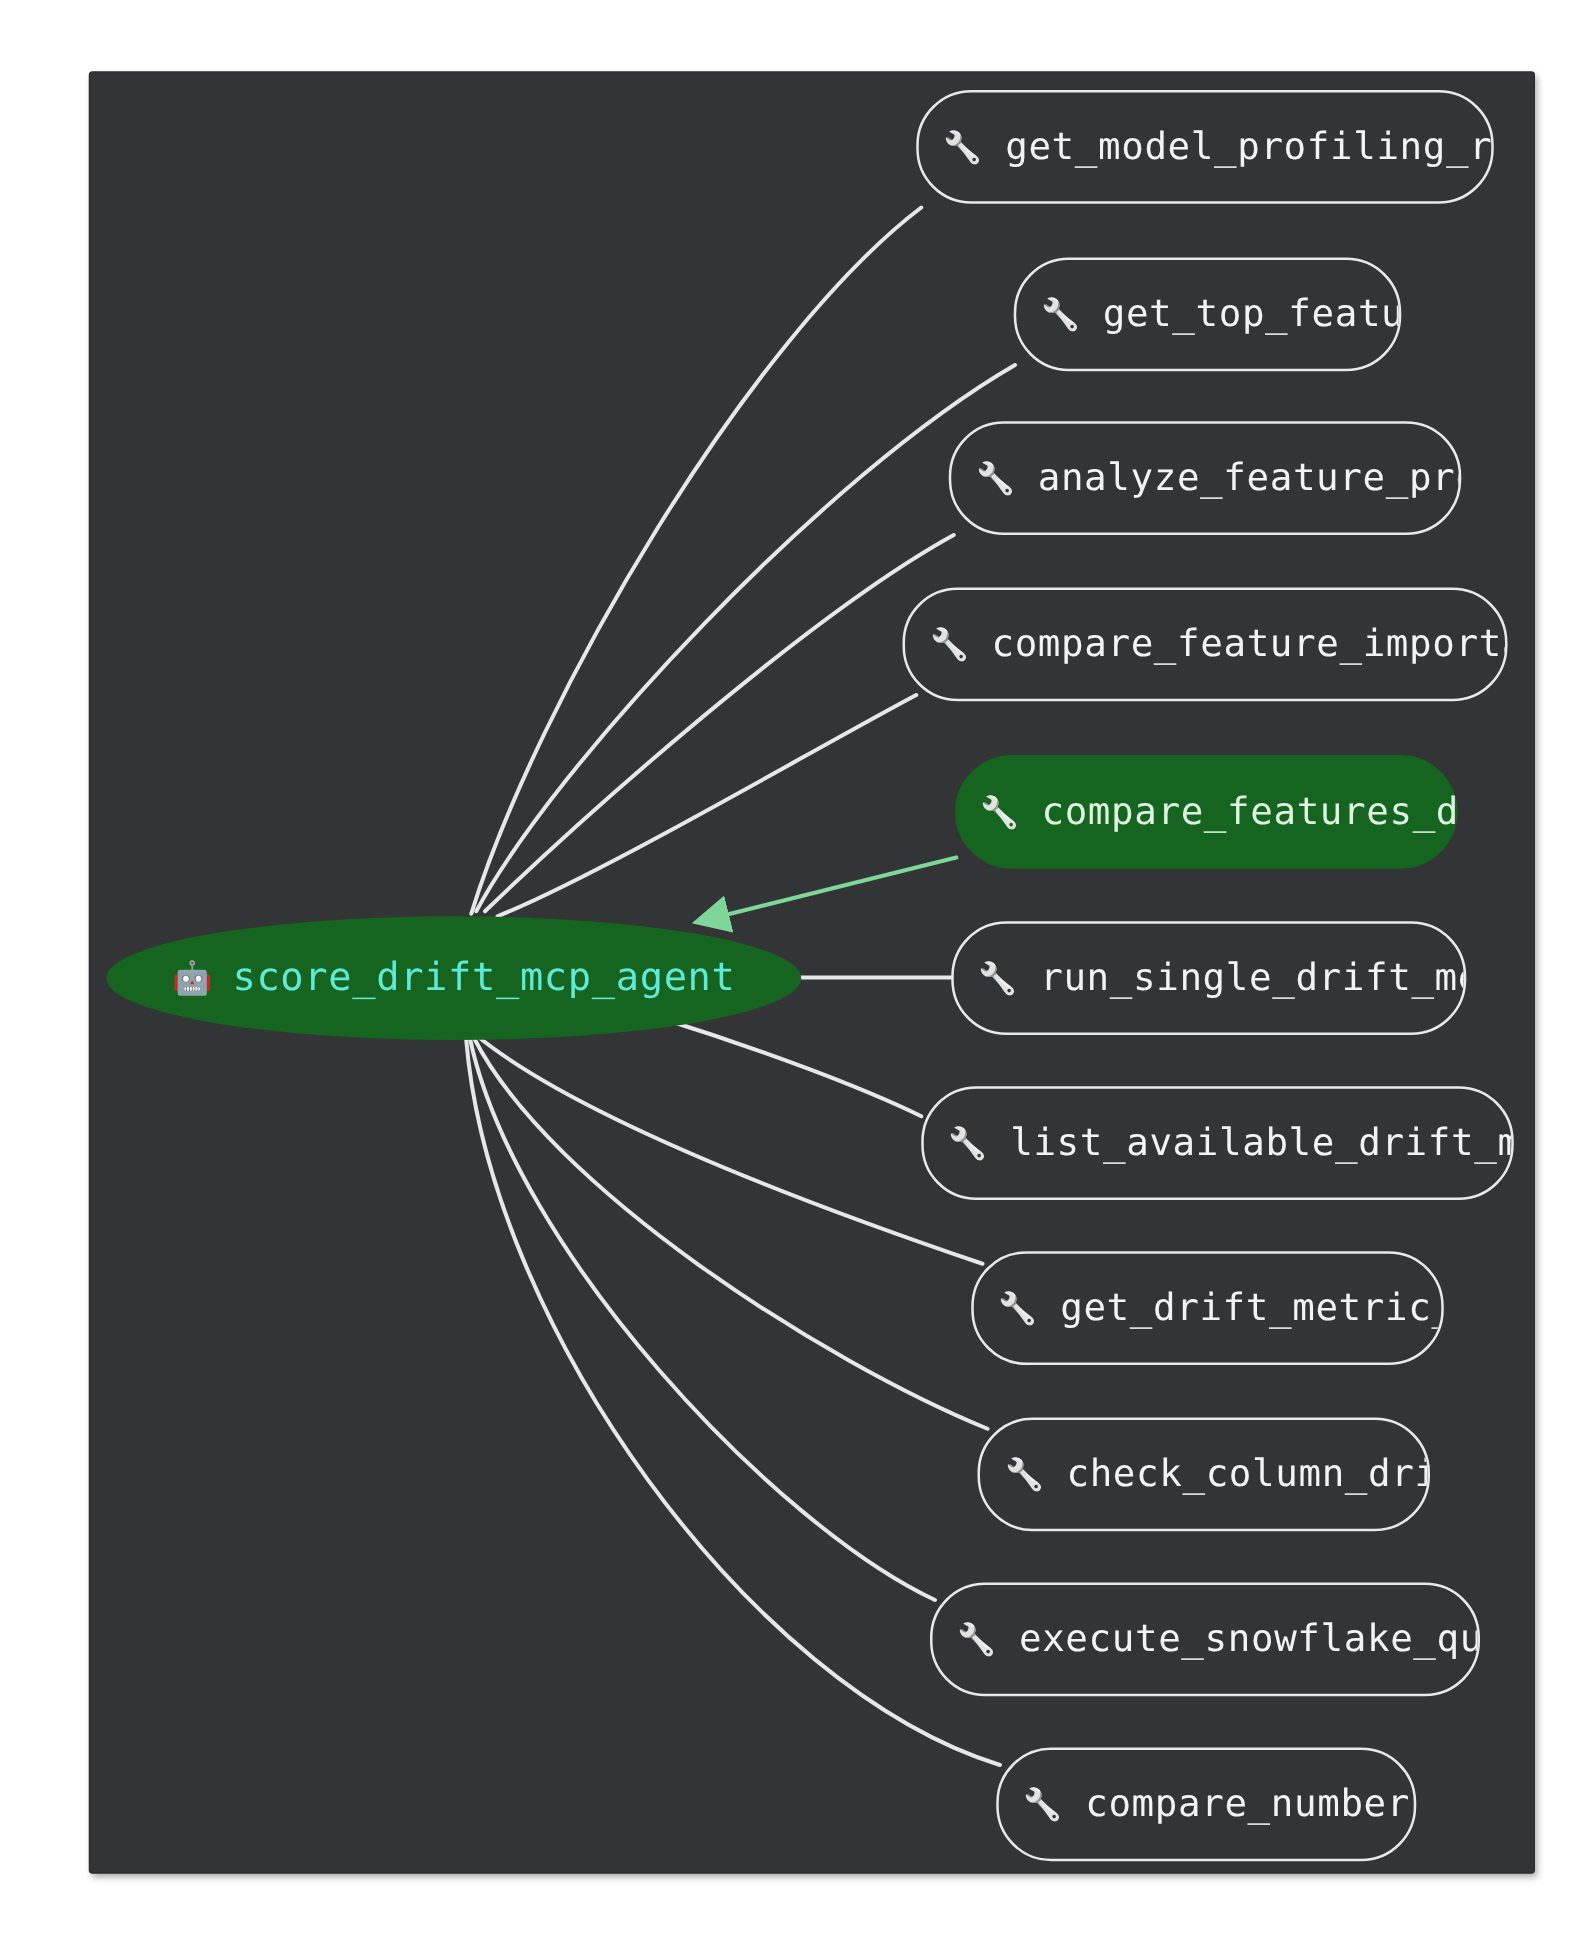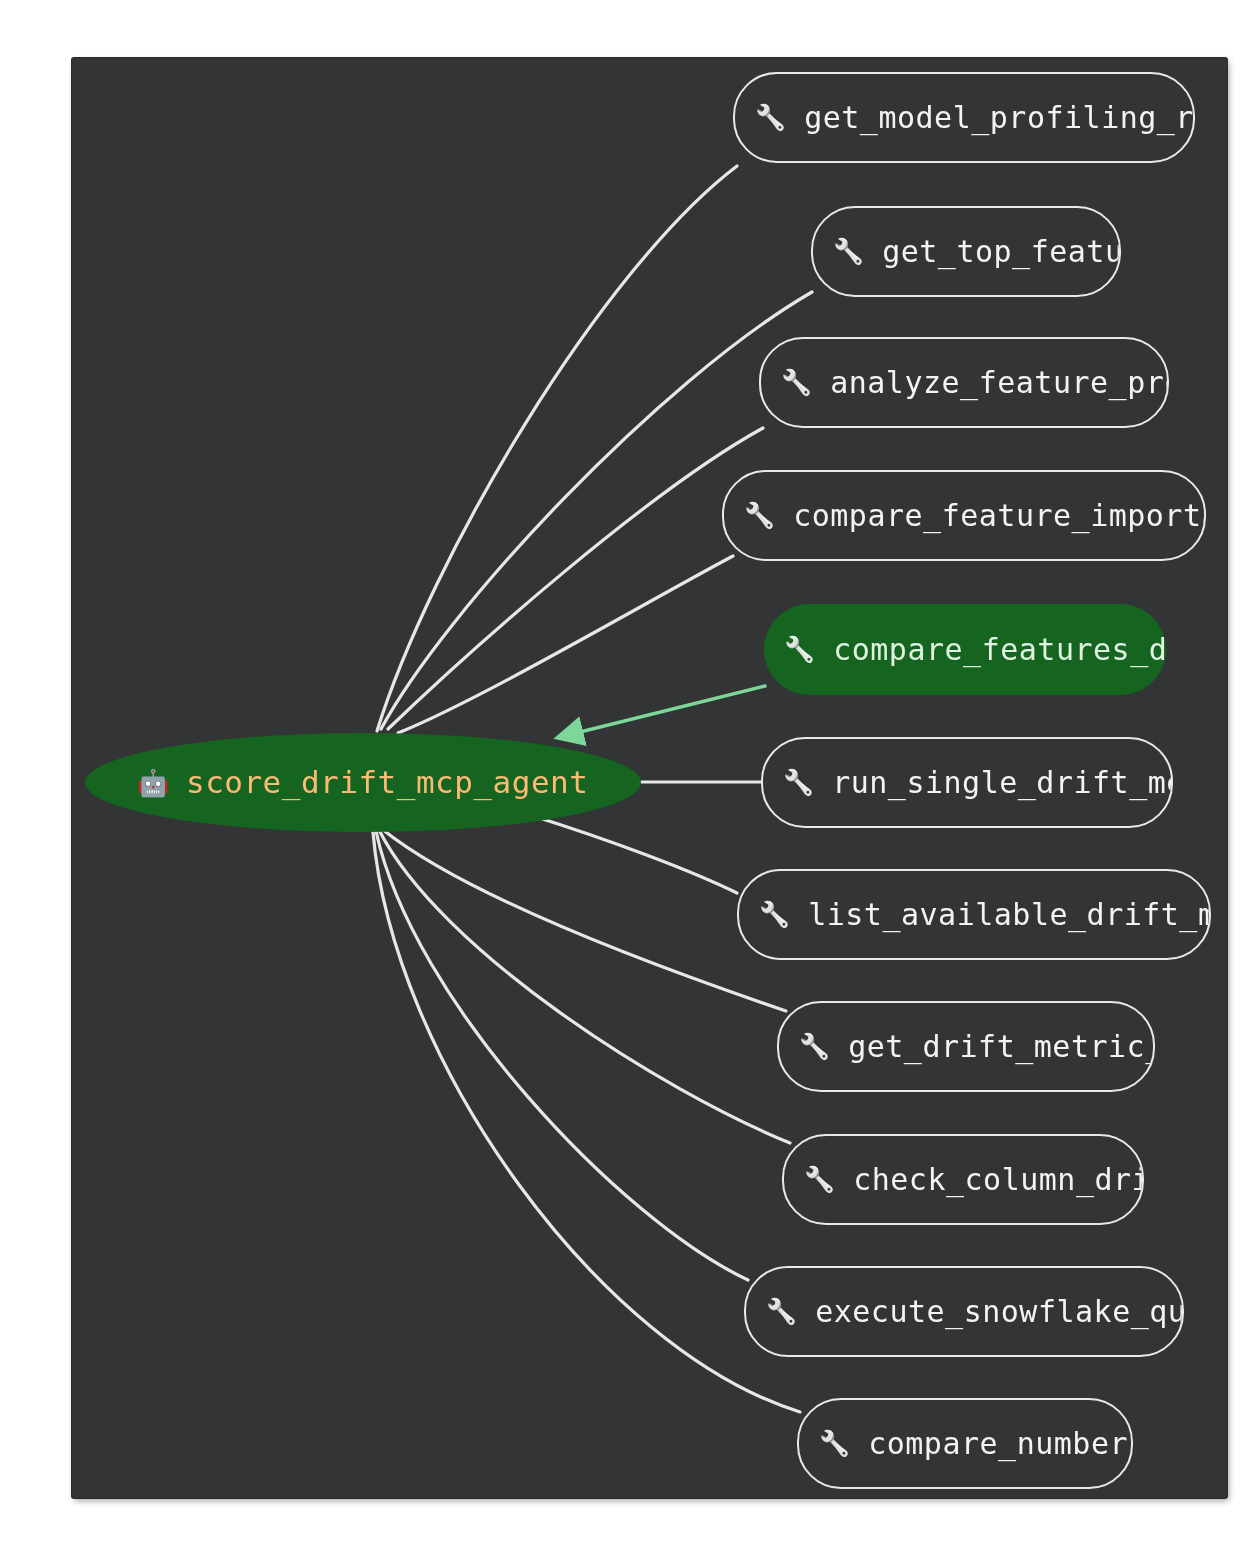--- a/index.html
+++ b/index.html
@@ -94,21 +94,21 @@
     align-items: center;
     justify-content: center;
     white-space: nowrap;
   }
   #agent-node .node-icon {
     font-size: 26px;
     line-height: 1;
     margin-right: 16px;
   }
   #agent-node .node-label {
-    color: #fdba74;
+    color: #5eead4;
     font-size: 31px;
     letter-spacing: 0.5px;
     line-height: 1;
   }
 </style>
 </head>
 <body>
 
 <div id="page">
 

